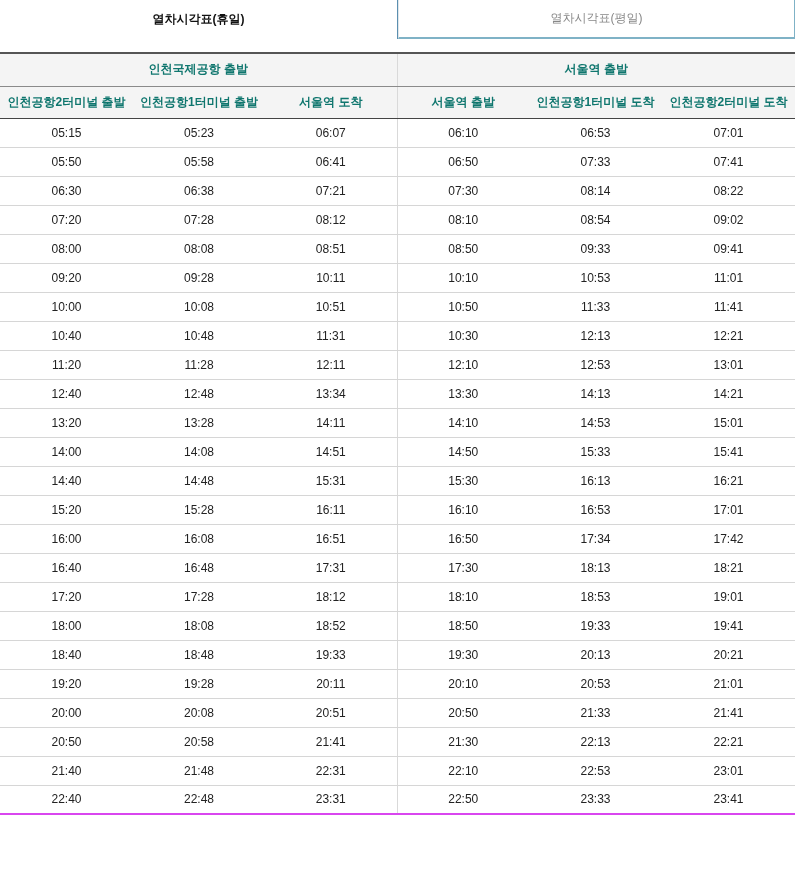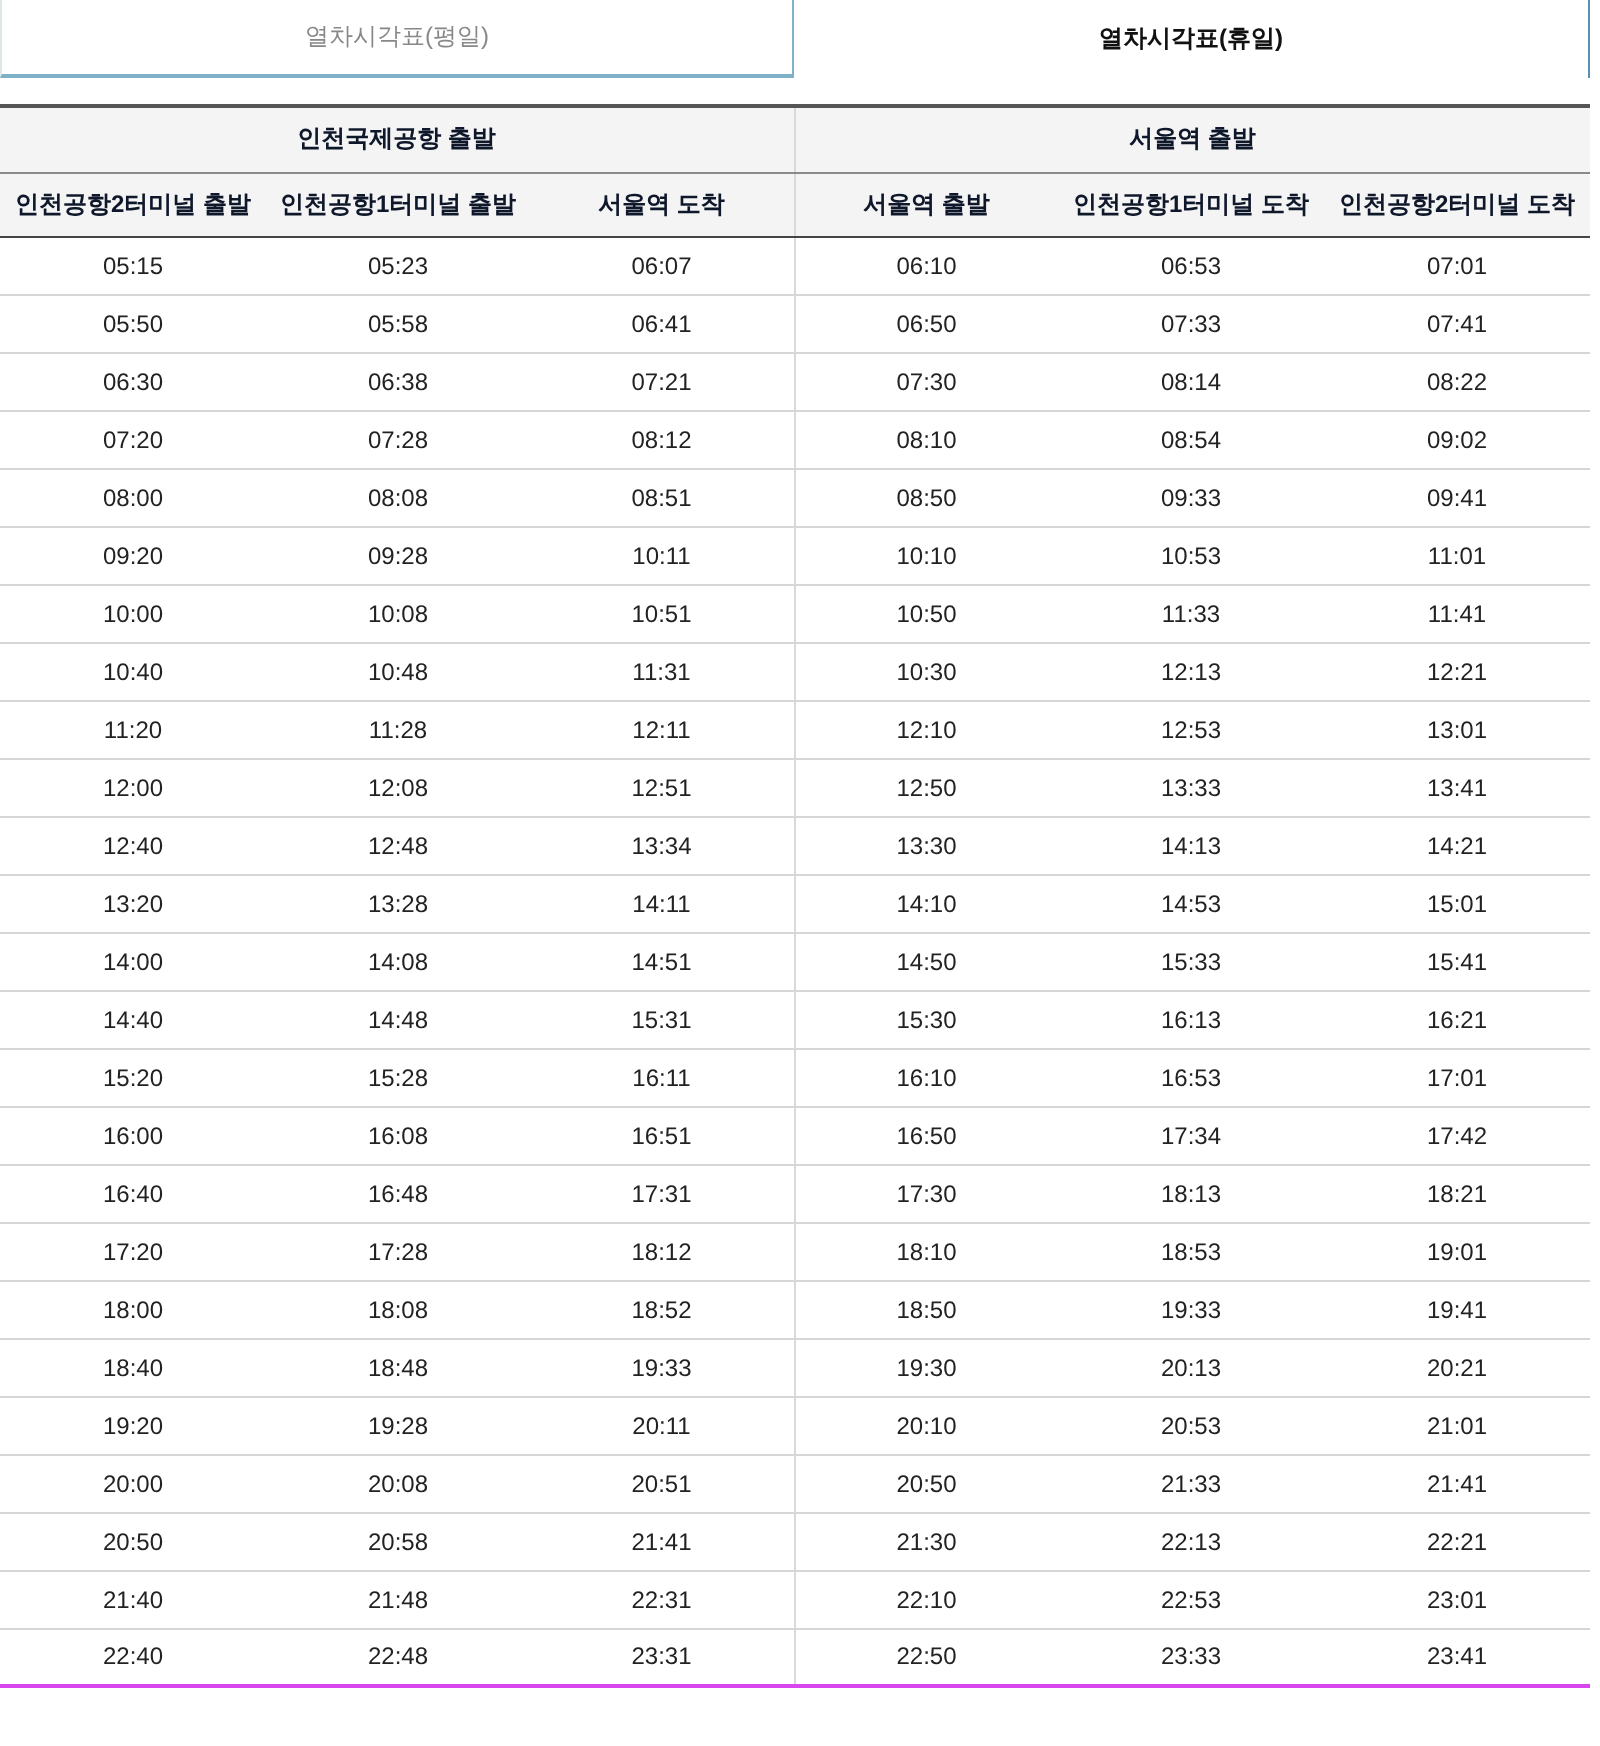--- a/index.html
+++ b/index.html
@@ -20,41 +20,41 @@
       width: 398px; color: #111; font-weight: bold; background: #fff;
       border-right: 1px solid #5b8fb0;
     }
 
     .timetable {
       position: absolute; top: 52px; left: 0; width: 795px;
       border-collapse: collapse; table-layout: fixed;
       border-top: 2px solid #555;
     }
     .timetable th {
-      background: #f4f4f4; font-size: 12px; font-weight: bold; color: #0f172a;
+      background: #f4f4f4; font-size: 12px; font-weight: bold; color: #0f766e;
       text-align: center; white-space: nowrap;
     }
     .timetable .group-row th { height: 33px; border-bottom: 1px solid #8a8a8a; }
     .timetable .col-row th { height: 32px; border-bottom: 1px solid #444; }
     .timetable td {
       height: 29px; font-size: 12px; text-align: center; color: #222;
       border-bottom: 1px solid #d6d6d6;
     }
     .timetable tr.last td { border-bottom: 2px solid #d946ef; margin-top: 12px; }
     .sep { border-right: 1px solid #d9d9d9; }
   </style>
 </head>
 <body>
 
 <div class="tabs">
+  <div class="tab tab-active">
+    <span>열차시각표(휴일)</span>
+  </div>
   <div class="tab tab-inactive">
     <span>열차시각표(평일)</span>
-  </div>
-  <div class="tab tab-active">
-    <span>열차시각표(휴일)</span>
   </div>
 </div>
 
 <table class="timetable">
   <colgroup>
     <col style="width:133px">
       <col style="width:132px">
       <col style="width:132px">
     <col style="width:132px">
       <col style="width:133px">
@@ -141,28 +141,20 @@
       </tr>
       <tr>
         <td>11:20</td>
         <td>11:28</td>
         <td class="sep">12:11</td>
         <td>12:10</td>
         <td>12:53</td>
         <td>13:01</td>
       </tr>
       <tr>
-        <td>12:00</td>
-        <td>12:08</td>
-        <td class="sep">12:51</td>
-        <td>12:50</td>
-        <td>13:33</td>
-        <td>13:41</td>
-      </tr>
-      <tr>
         <td>12:40</td>
         <td>12:48</td>
         <td class="sep">13:34</td>
         <td>13:30</td>
         <td>14:13</td>
         <td>14:21</td>
       </tr>
       <tr>
         <td>13:20</td>
         <td>13:28</td>

